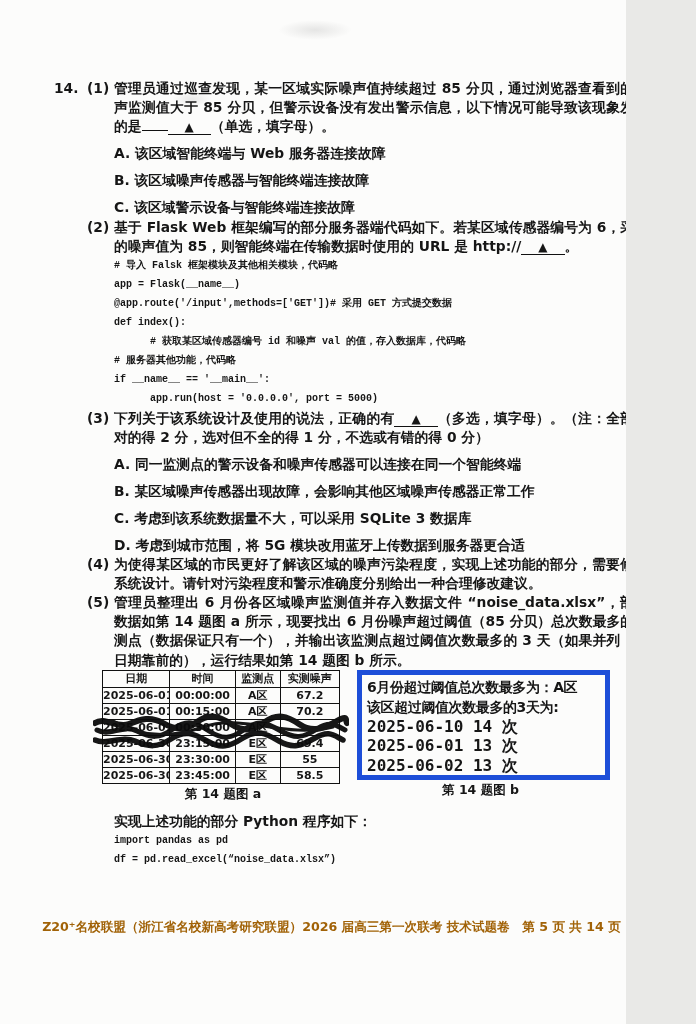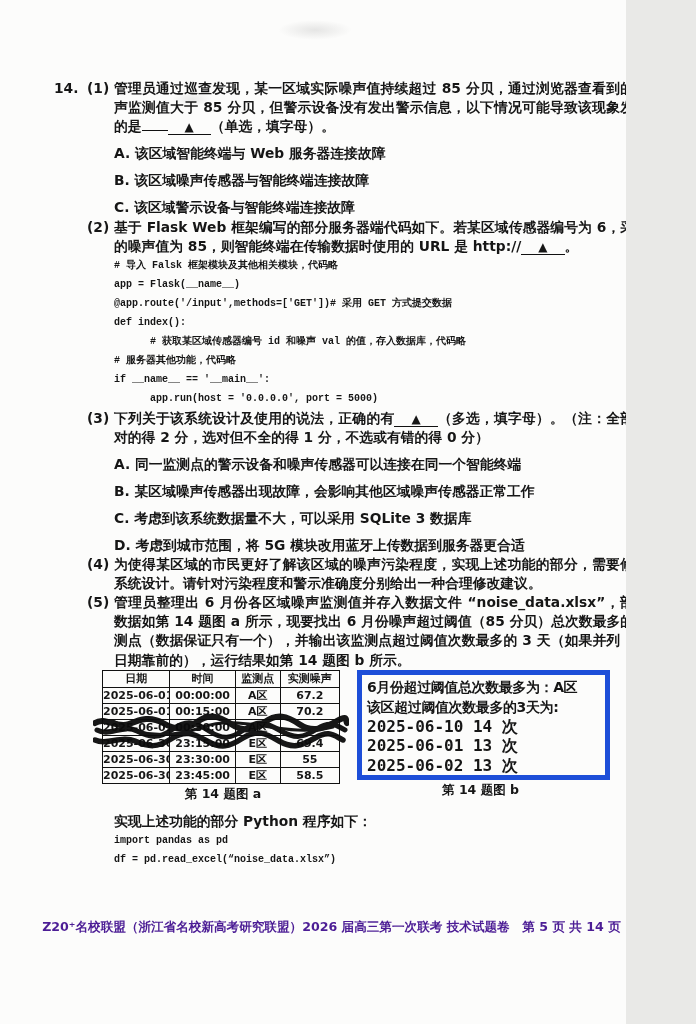--- a/index.html
+++ b/index.html
@@ -61,21 +61,21 @@
   .bbox{
     border:5px solid #1d4ed8;width:233px;height:98px;
     padding:2px 5px 0 5px;text-align:left;
   }
   .bz{font-size:14px;line-height:20px;white-space:nowrap;letter-spacing:-.4px;}
   .bm{font-family:"DejaVu Sans Mono","Liberation Mono",monospace;
       font-size:16px;line-height:19.5px;font-weight:700;white-space:nowrap;}
   .pyintro{margin-top:10px;}
   .footer{
     position:absolute;left:0;right:0;top:919px;
-    text-align:center;font-size:12.6px;color:#4c1d95;padding-left:37px;
+    text-align:center;font-size:12.6px;color:#a16207;padding-left:37px;
   }
 </style>
 </head>
 <body>
 
 <div class="page">
   <div class="smudge smudge1"></div>
   <div class="smudge smudge2"></div>
 
   <div class="content">

